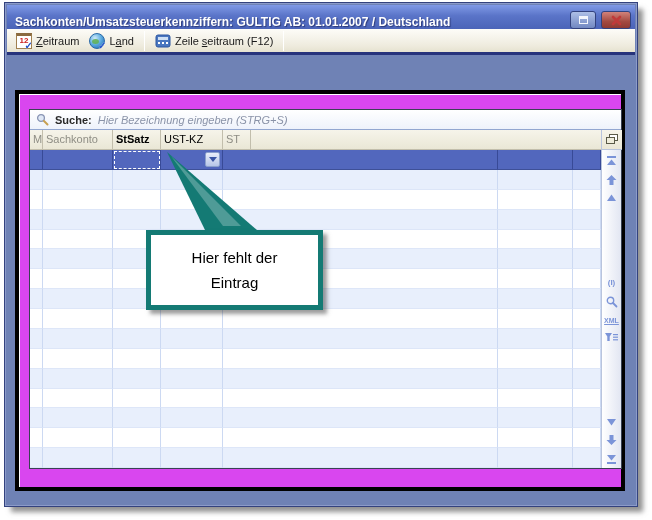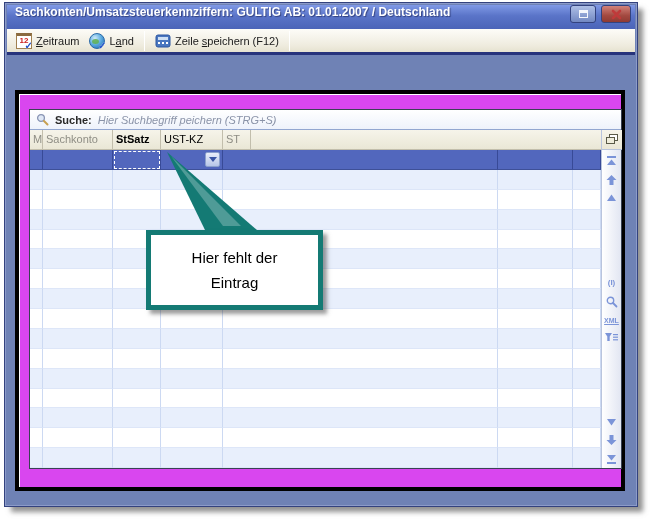--- a/index.html
+++ b/index.html
@@ -5,21 +5,21 @@
   * { margin:0; padding:0; box-sizing:border-box; }
   html,body { width:652px; height:520px; background:#fff; font-family:"Liberation Sans", sans-serif; overflow:hidden; }
 
   .window { position:absolute; left:4px; top:2px; width:634px; height:505px;
     background:#6f82b5; border:1px solid #33427e;
     box-shadow: 6px 6px 5px -1px rgba(110,110,110,.75), inset 0 0 0 1px #8c9bc9; }
 
   
   .titlebar { position:absolute; left:2px; top:2px; right:2px; height:24px;
     background:linear-gradient(180deg,#8099e6 0%,#5a74c8 45%,#4b64b8 100%);
-    display:flex; align-items:flex-start; padding:0 4px 0 8px; }
+    display:flex; align-items:flex-end; padding:0 4px 0 8px; }
   .title { color:#fff; font-weight:bold; font-size:12px; text-shadow:1px 1px 1px rgba(0,0,40,.45); flex:1;
     white-space:nowrap; overflow:hidden; }
   .winbtn { height:18px; border-radius:3px; border:1px solid #33427e; display:flex; align-items:center; justify-content:center; cursor:pointer; }
   .btn-restore { width:26px; background:linear-gradient(180deg,#aebfe6,#7288c2); }
   .btn-restore .sq { width:9px; height:8px; border:1px solid #f4f6fc; border-top-width:3px; background:transparent; }
   .btn-close { width:30px; margin-left:5px; background:linear-gradient(180deg,#d2827a,#a34940 60%,#8f3a33); }
 
   
   .toolbar { position:absolute; left:2px; top:26px; right:2px; height:26px;
     background:linear-gradient(180deg,#fdfcf8 0%,#efecdf 70%,#e6e2d0 100%);
@@ -128,38 +128,38 @@
     </div>
     <div class="tsep"></div>
     <div class="tbtn">
       <svg class="icon16" viewBox="0 0 16 16">
         <rect x="1" y="2" width="14" height="12" rx="2" fill="#4a77c0" stroke="#2c56a0"></rect>
         <rect x="3" y="4" width="10" height="3" fill="#cfe0f4"></rect>
         <rect x="3" y="9" width="2" height="2" fill="#fff"></rect>
           <rect x="7" y="9" width="2" height="2" fill="#fff"></rect>
           <rect x="11" y="9" width="2" height="2" fill="#fff"></rect>
       </svg>
-      <span><span>Zeile </span><span class="key">s</span><span>peichern (F12)</span></span>
+      <span><span>Zeile </span><span class="key">s</span><span>eitraum (F12)</span></span>
     </div>
     <div class="tsep"></div>
   </div>
 
   <div class="content">
 
     <div class="tabpage">
 
       <div class="gridwrap">
 
         <div class="search">
           <svg width="13" height="13" viewBox="0 0 13 13">
             <circle cx="5" cy="5" r="3.4" fill="#dfe8f6" stroke="#8894b4" stroke-width="1.3"></circle>
             <line x1="8" y1="8" x2="11.5" y2="11.5" stroke="#c8a050" stroke-width="2" stroke-linecap="round"></line>
           </svg>
           <span class="lbl">Suche:</span>
-          <span class="ph">Hier Suchbegriff peichern (STRG+S)</span>
+          <span class="ph">Hier Bezeichnung eingeben (STRG+S)</span>
         </div>
 
         <div class="gridbody">
           <div class="gridmain">
             <div class="ghead" id="ghead">
                 <div class="hcell hl-0" style="width: 13px;">M</div>
                 <div class="hcell hl-1" style="width: 70px;">Sachkonto</div>
                 <div class="hcell hl-2" style="width: 48px;">StSatz</div>
                 <div class="hcell hl-3" style="width: 62px;">UST-KZ</div>
                 <div class="hcell hl-6" style="width: 28px;">ST</div>

